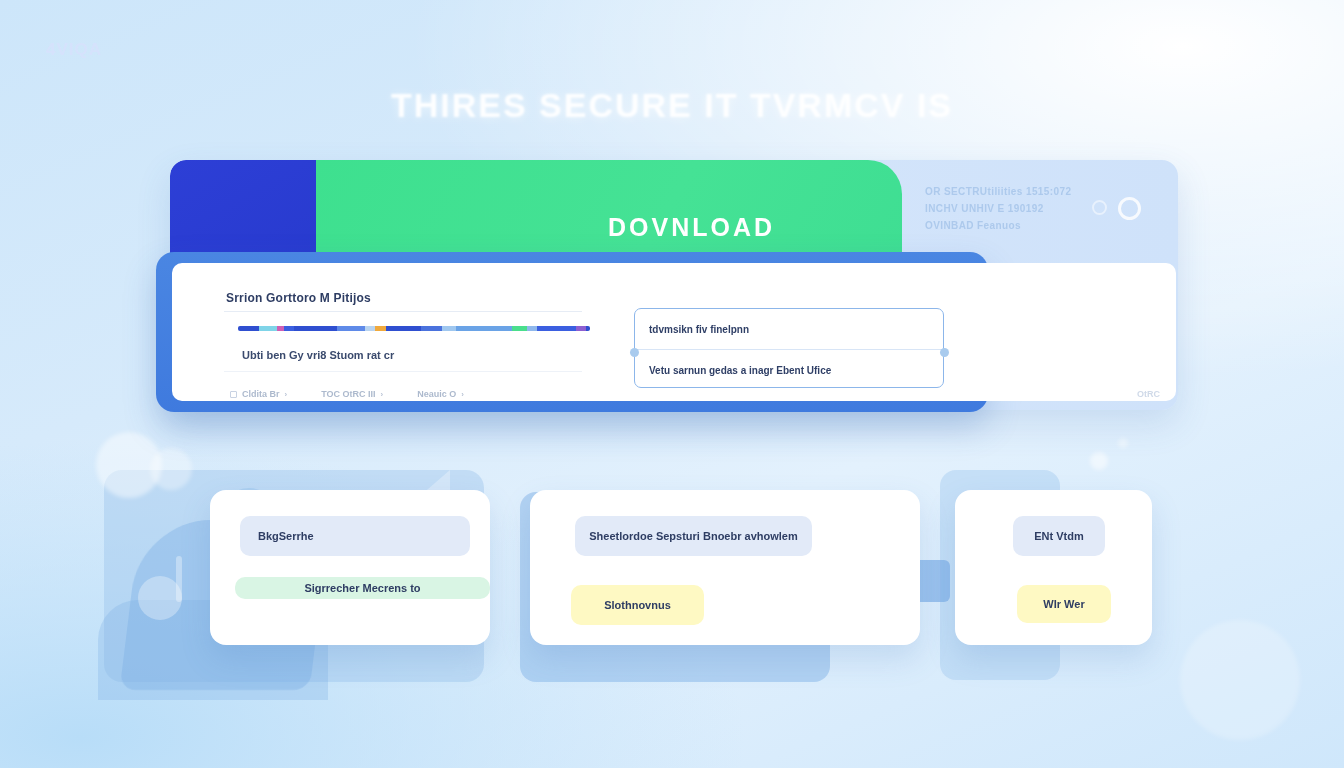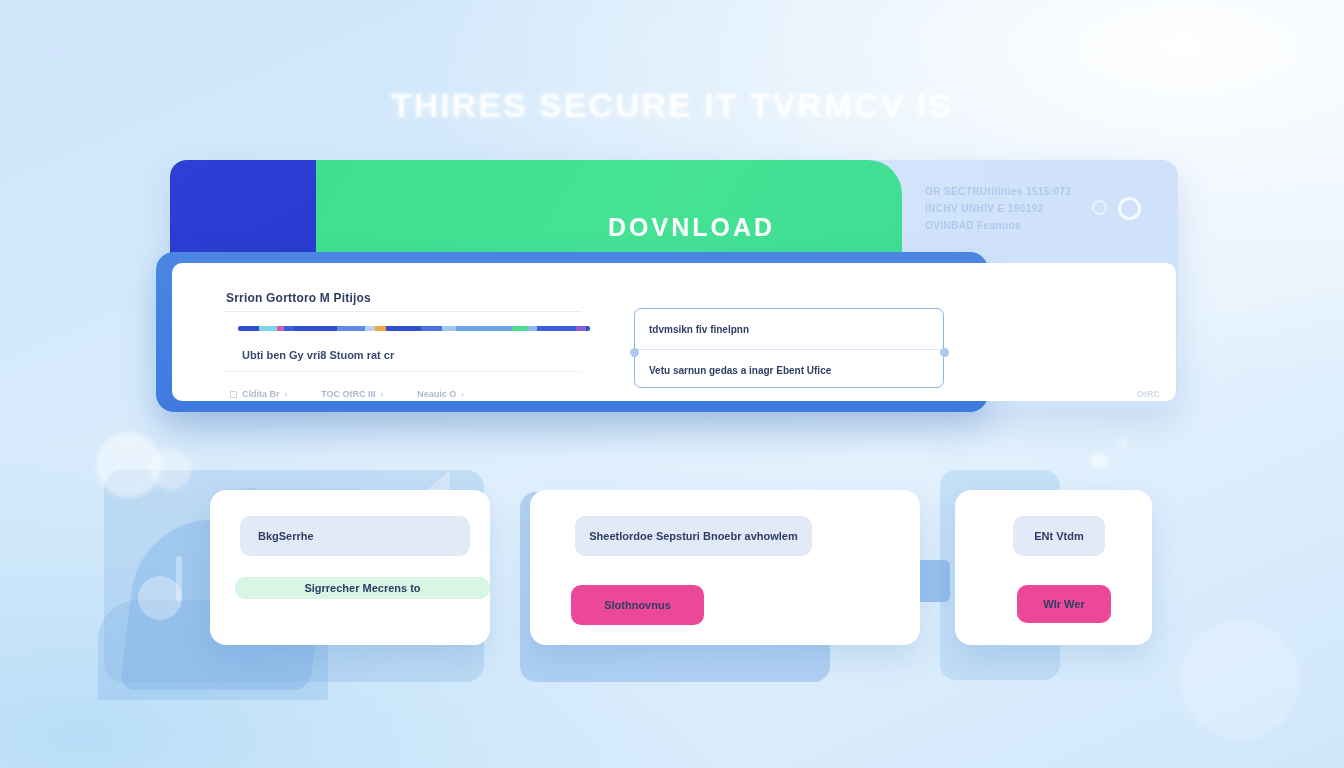--- a/index.html
+++ b/index.html
@@ -348,21 +348,21 @@
     justify-content: center;
     font-size: 11px;
     font-weight: 700;
     color: #2e3d63;
     filter: blur(.35px);
     white-space: nowrap;
     padding: 0 10px;
     cursor: pointer;
   }
   .btn-soft  { background: #d9f5e4; }
-  .btn-solid { background: #ec4899; }
+  .btn-solid { background: #fef9c3; }
   .f1 .btn { left: 25px; top: 87px; width: 255px; height: 22px; }
   .f2 .btn { left: 41px; top: 95px; width: 133px; height: 40px; }
   .f3 .btn { left: 62px; top: 95px; width: 94px;  height: 38px; }
 
   
   .watermark {
     position: absolute;
     left: 1204px; top: 707px;
     width: 124px; height: 52px;
     border-radius: 26px;

